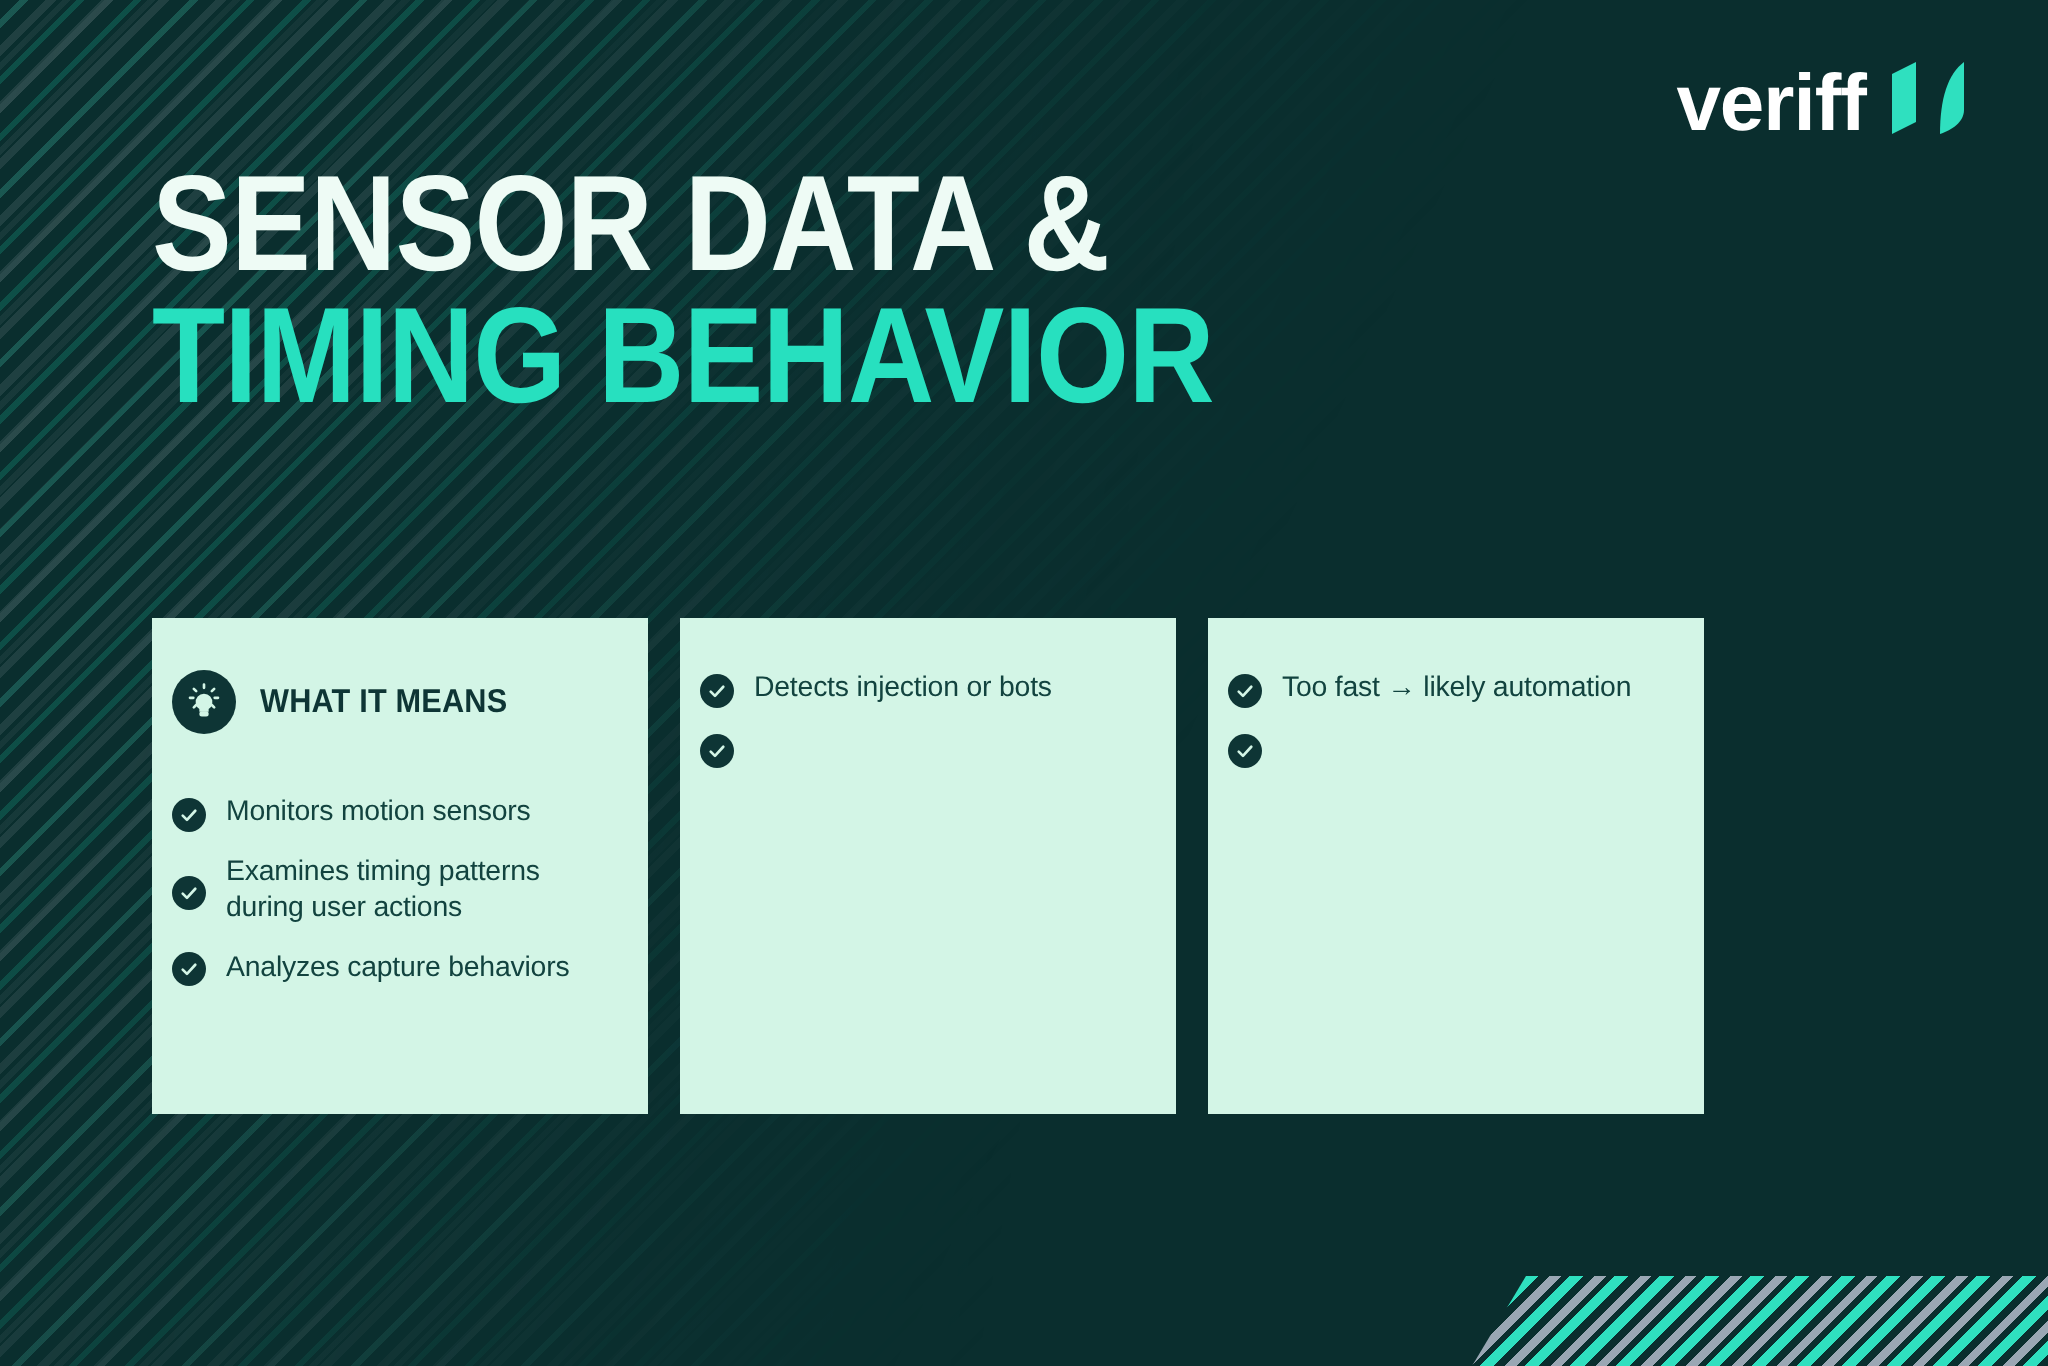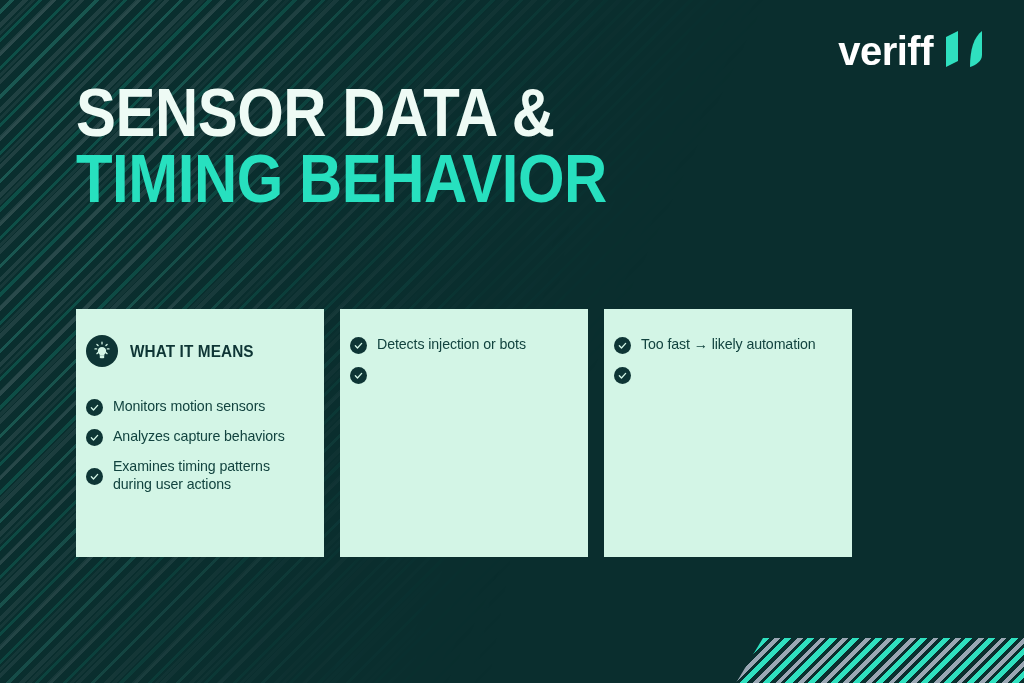--- a/index.html
+++ b/index.html
@@ -254,29 +254,29 @@
               </svg>
           </span>
           <span class="bullet-text">Monitors motion sensors</span>
         </li>
         <li class="bullet">
           <span class="check">
             <svg width="11" height="11" viewBox="0 0 14 14" fill="none" stroke="#d3f5e6" stroke-width="1.7" stroke-linecap="round" stroke-linejoin="round">
                 <path d="M3 7.4l2.7 2.7L11 4.3"></path>
               </svg>
           </span>
+          <span class="bullet-text">Examines timing patterns during user actions</span>
+        </li>
+        <li class="bullet">
+          <span class="check">
+            <svg width="11" height="11" viewBox="0 0 14 14" fill="none" stroke="#d3f5e6" stroke-width="1.7" stroke-linecap="round" stroke-linejoin="round">
+                <path d="M3 7.4l2.7 2.7L11 4.3"></path>
+              </svg>
+          </span>
           <span class="bullet-text">Analyzes capture behaviors</span>
-        </li>
-        <li class="bullet">
-          <span class="check">
-            <svg width="11" height="11" viewBox="0 0 14 14" fill="none" stroke="#d3f5e6" stroke-width="1.7" stroke-linecap="round" stroke-linejoin="round">
-                <path d="M3 7.4l2.7 2.7L11 4.3"></path>
-              </svg>
-          </span>
-          <span class="bullet-text">Examines timing patterns during user actions</span>
         </li>
       </ul>
     </div>
 
     <div class="card">
       <ul class="bullets">
         <li class="bullet">
           <span class="check">
             <svg width="11" height="11" viewBox="0 0 14 14" fill="none" stroke="#d3f5e6" stroke-width="1.7" stroke-linecap="round" stroke-linejoin="round">
                 <path d="M3 7.4l2.7 2.7L11 4.3"></path>

